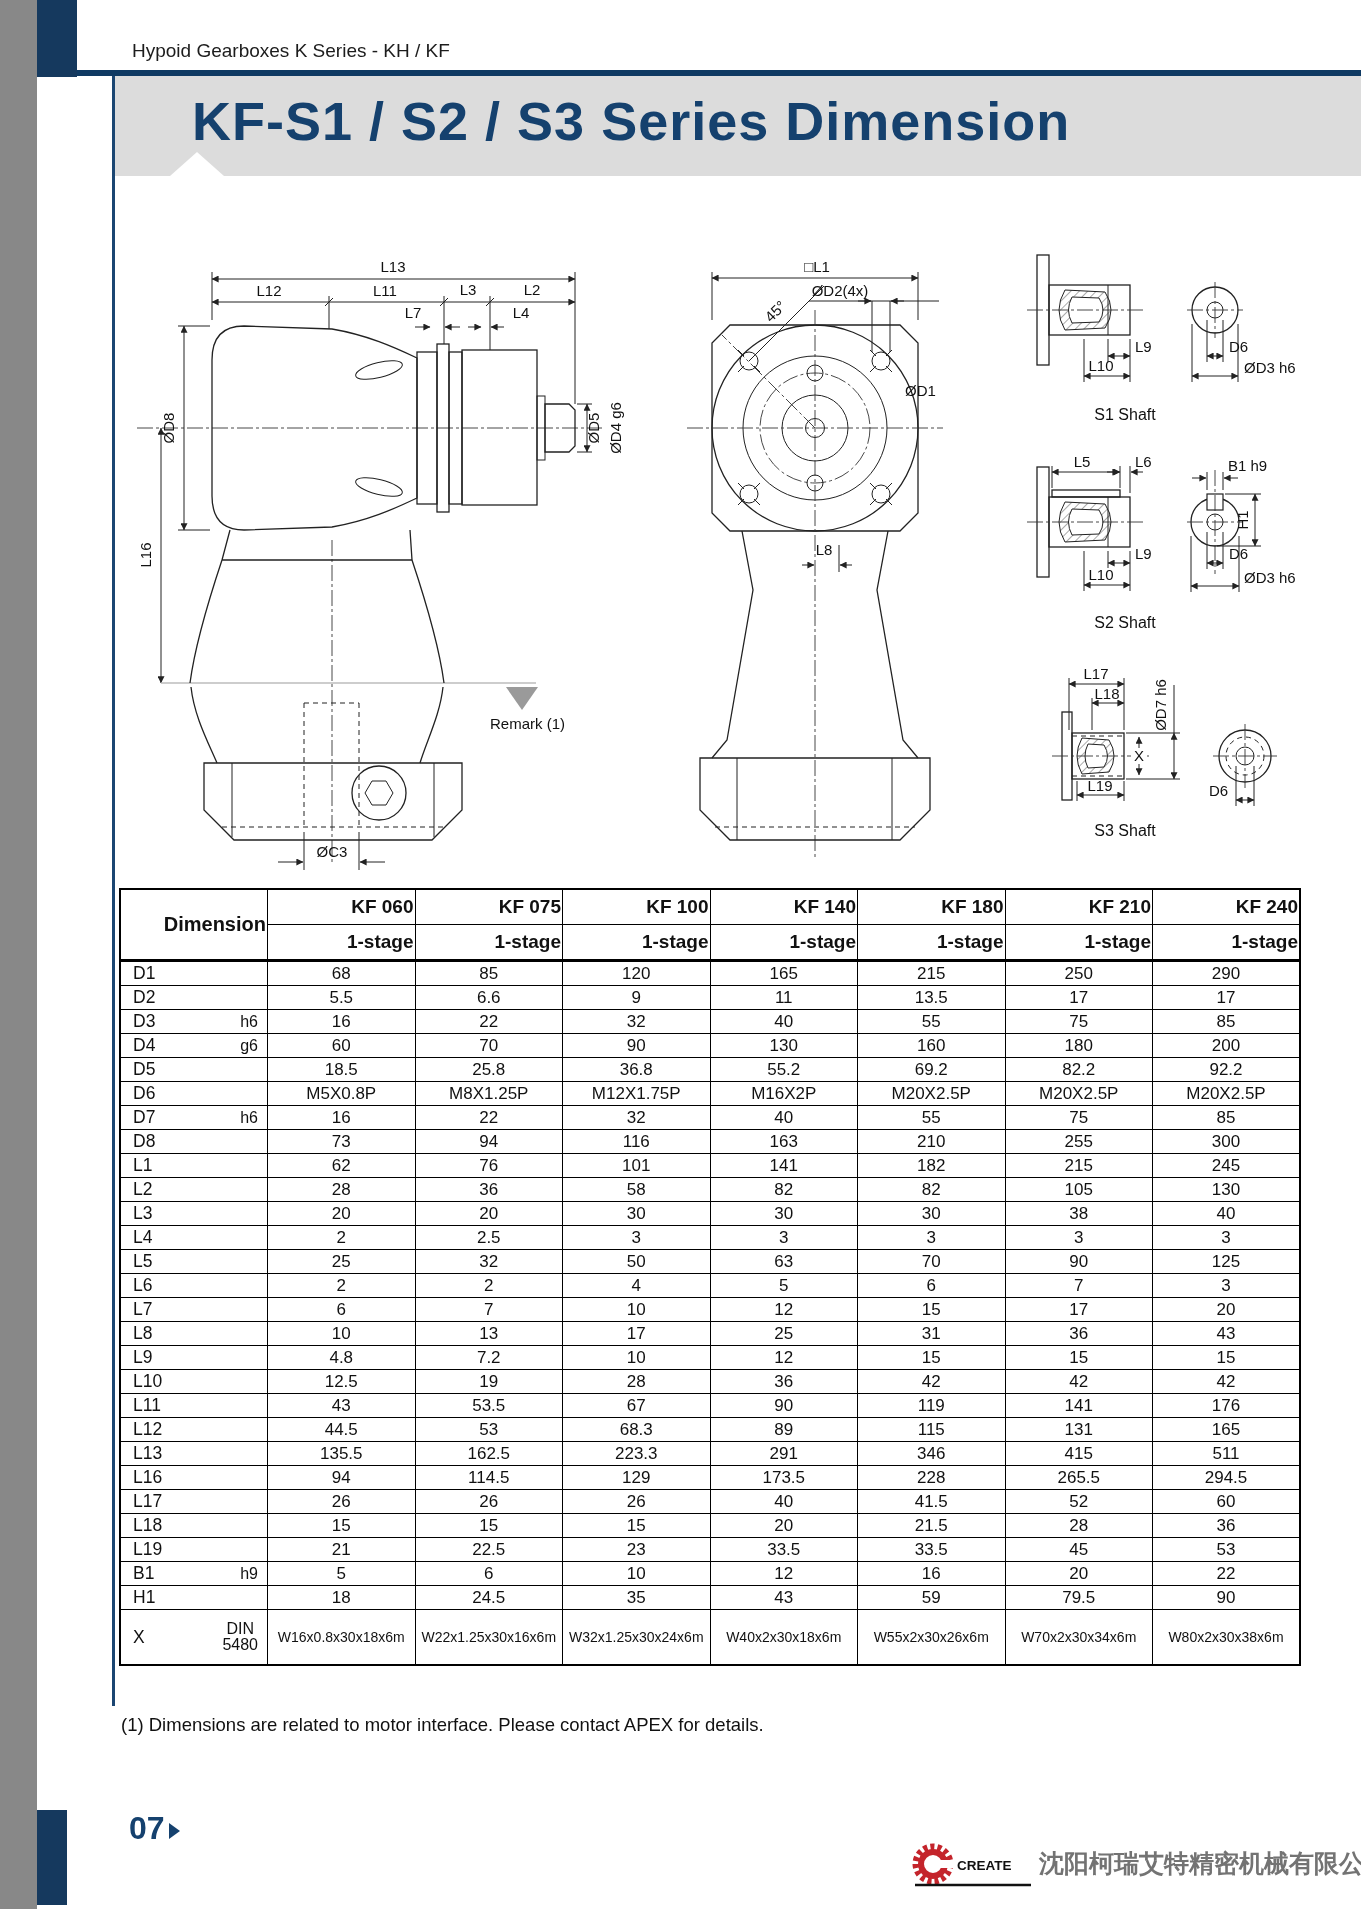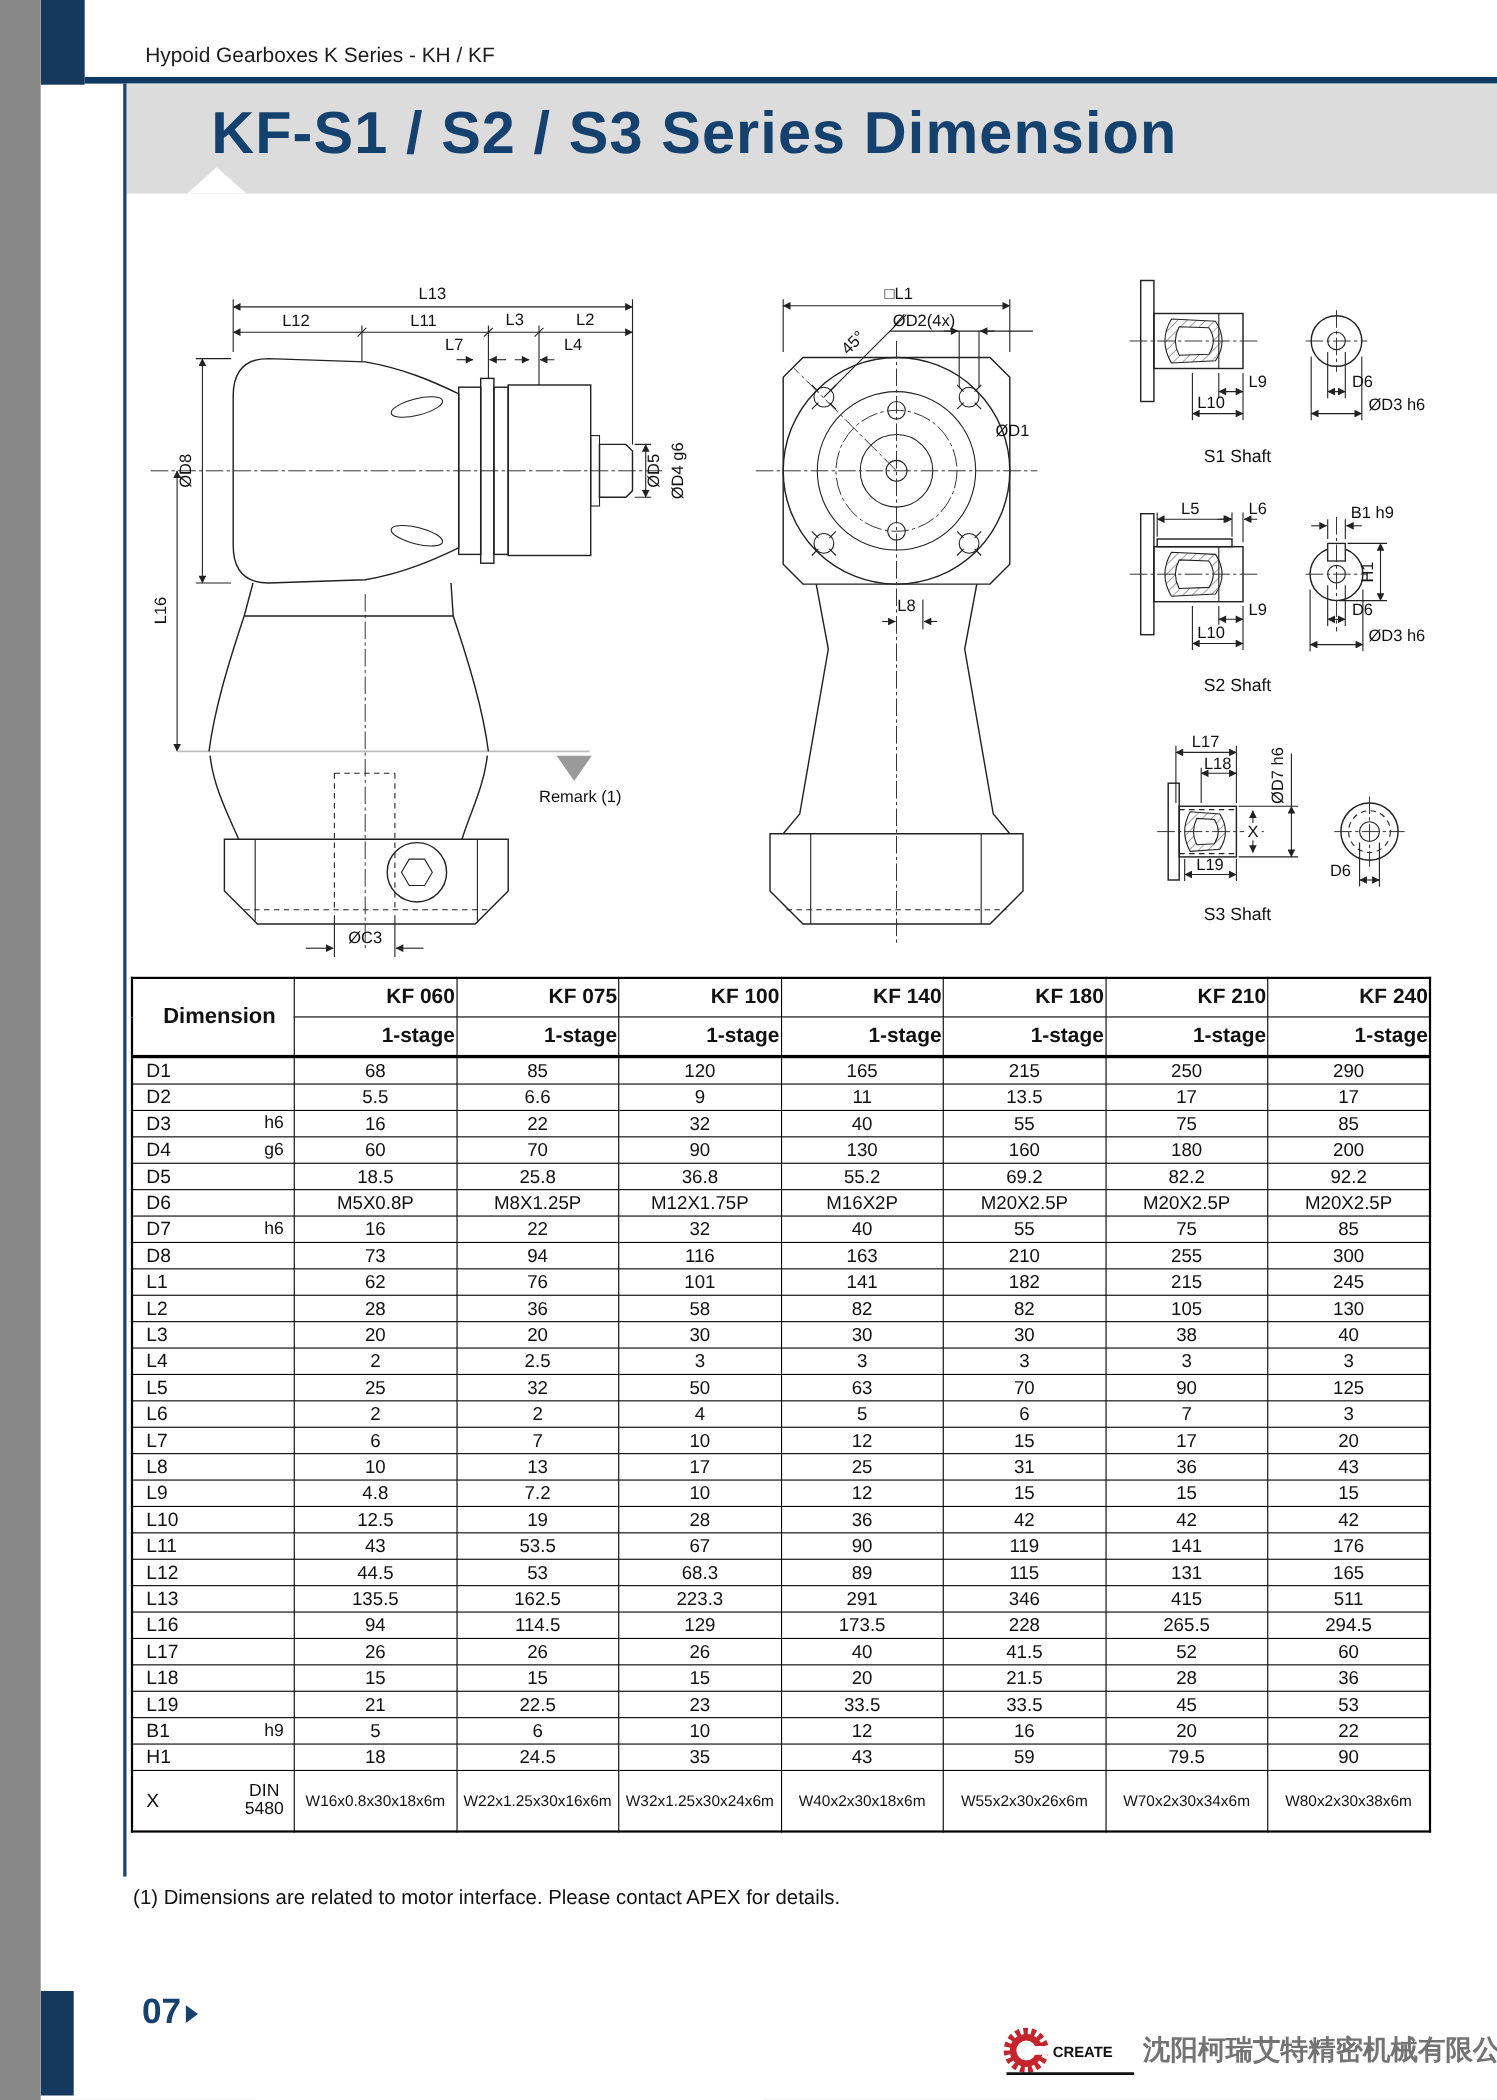--- a/index.html
+++ b/index.html
@@ -21,21 +21,21 @@
   .cl{stroke:#333;stroke-width:0.9;fill:none;stroke-dasharray:16 3 3 3;}
   .dsh{stroke:#222;stroke-width:1;fill:none;stroke-dasharray:5 4;}
   .lbl{font-family:"Liberation Sans",sans-serif;font-size:15px;fill:#111;}
   .cap{font-family:"Liberation Sans",sans-serif;font-size:16px;fill:#111;}
   
   #dim-table{position:absolute;left:82px;top:888px;border-collapse:collapse;table-layout:fixed;width:1182px;}
   #dim-table th,#dim-table td{border:1px solid #000;overflow:hidden;}
   #dim-table{border:2px solid #000;}
   #dim-table thead th{font-size:19px;font-weight:bold;height:32px;text-align:right;}
   #dim-table thead{border-bottom:3px solid #000;}
-  #dim-table thead th.dimh{text-align:center;padding-left:12px;font-size:20px;}
+  #dim-table thead th.dimh{text-align:right;padding-left:12px;font-size:20px;}
   #dim-table tbody td{height:23px;font-size:17px;text-align:center;padding:0;}
   #dim-table td.dim-cell{text-align:left;padding-left:12px;position:relative;font-size:17.5px;}
   #dim-table td.dim-cell .sfx{position:absolute;right:9px;top:50%;transform:translateY(-50%);
       white-space:pre-line;font-size:16px;text-align:center;line-height:1.02;}
   #dim-table tr.x-row td{height:54px;font-size:14px;}
   #dim-table tr.x-row td.dim-cell{font-size:17.5px;}
   #footnote{position:absolute;left:84px;top:1714px;font-size:18.5px;color:#111;}
   
   #footer-square{position:absolute;left:0;top:1810px;width:30px;height:95px;background:#15395e;}
   #page-number{position:absolute;left:92px;top:1810px;font-size:32px;font-weight:bold;color:#15416e;}

